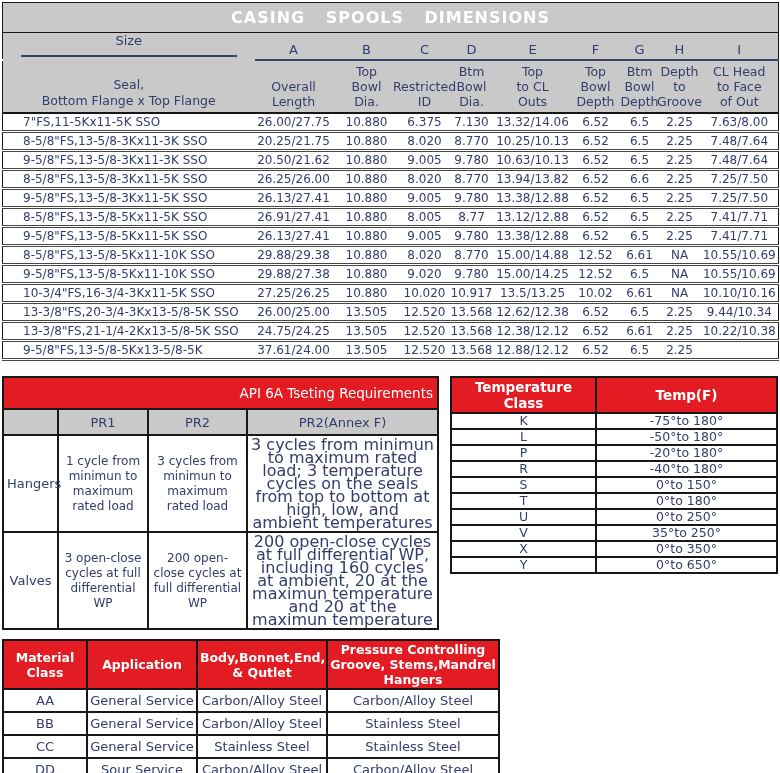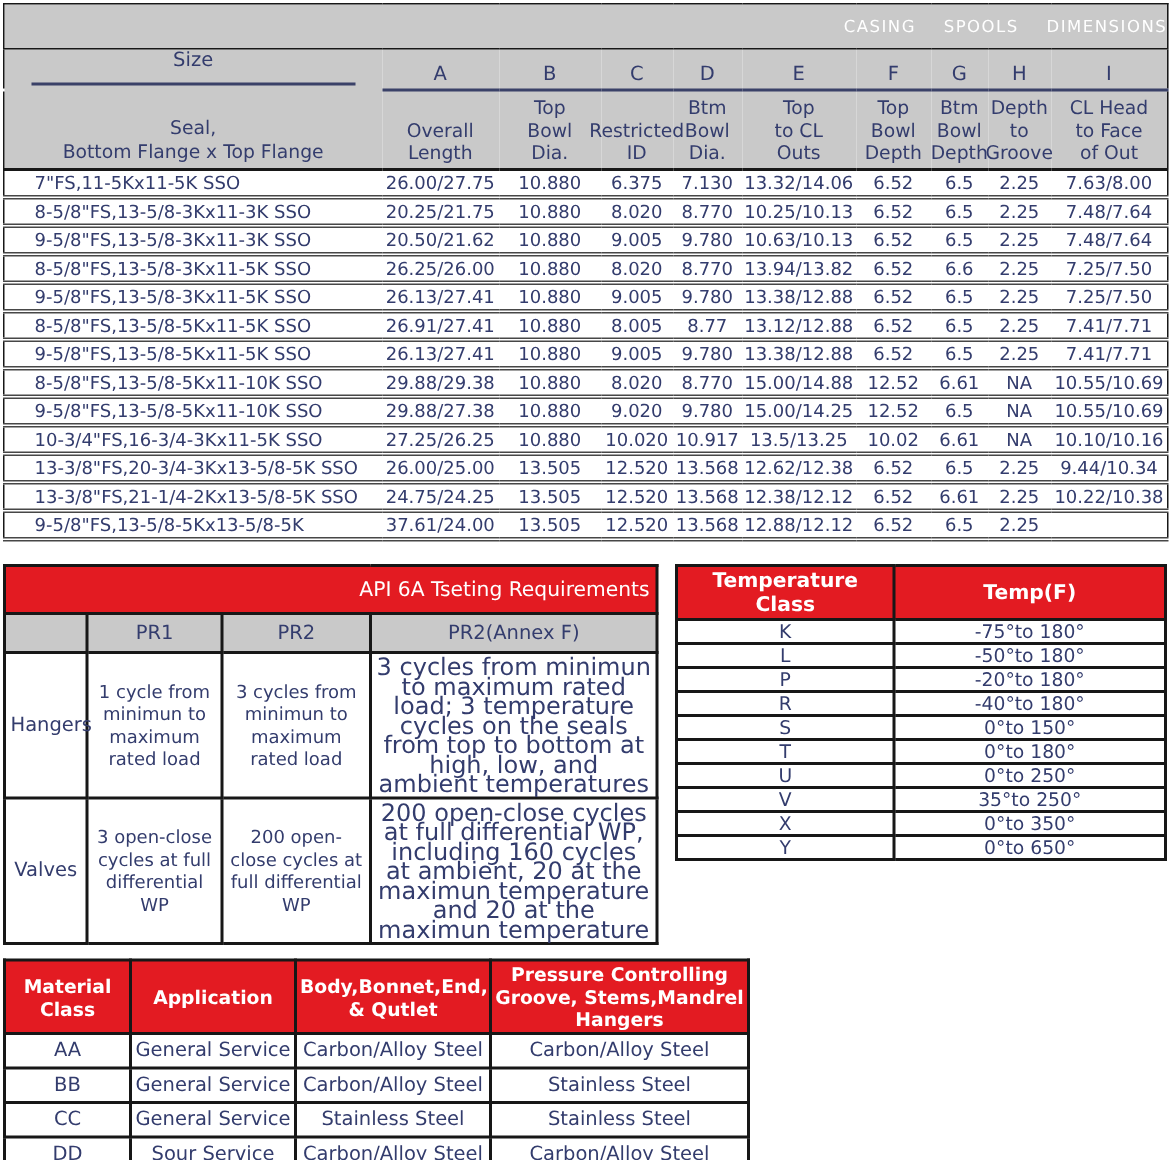--- a/index.html
+++ b/index.html
@@ -4,21 +4,21 @@
 <style>
   html,body { margin:0; padding:0; background:#ffffff; }
   body { width:780px; font-family:"DejaVu Sans","Liberation Sans",sans-serif; color:#333c6d; }
   .page { width:776px; margin:2px; }
   table { border-collapse:collapse; table-layout:fixed; }
 
   
   .casing { width:776px; border:1px solid #171717; }
   .casing thead th { background:#c9c9c9; font-weight:normal; }
   .title-row th { background:#e31b22; border-bottom:1px solid #171717; height:29px; padding:0; }
-  .title { color:#ffffff; font-weight:normal; font-size:11px; letter-spacing:1px; word-spacing:14px; text-align:right; }
+  .title { color:#ffffff; font-weight:bold; font-size:16px; letter-spacing:1px; word-spacing:14px; text-align:center; }
   .letters-row th { height:18px; font-size:13px; vertical-align:bottom; padding:0 0 2px 0; border-bottom:2px solid #3a4168; }
   .letters-row th.size-th { border-bottom:2px solid transparent; text-align:center; }
   .size-label { display:inline-block; width:86%; border-bottom:2px solid #3a4168; padding-bottom:7px; }
   .subs-row th { vertical-align:bottom; font-size:12.5px; padding:2px 0 3px 0; height:46px; border-bottom:2px solid #171717; }
   .subs-row .sub { width:200%; margin-left:-50%; white-space:pre-line; line-height:15px; text-align:center; }
   .size-sub-txt { white-space:pre-line; line-height:16px; text-align:center; }
   .casing tbody td { font-size:12px; line-height:15px; padding:1px 0 0 0; height:15px; text-align:center; white-space:nowrap; border-bottom:3px double #474747; }
   .casing tbody td.size-cell { text-align:left; padding-left:20px; }
 
   

